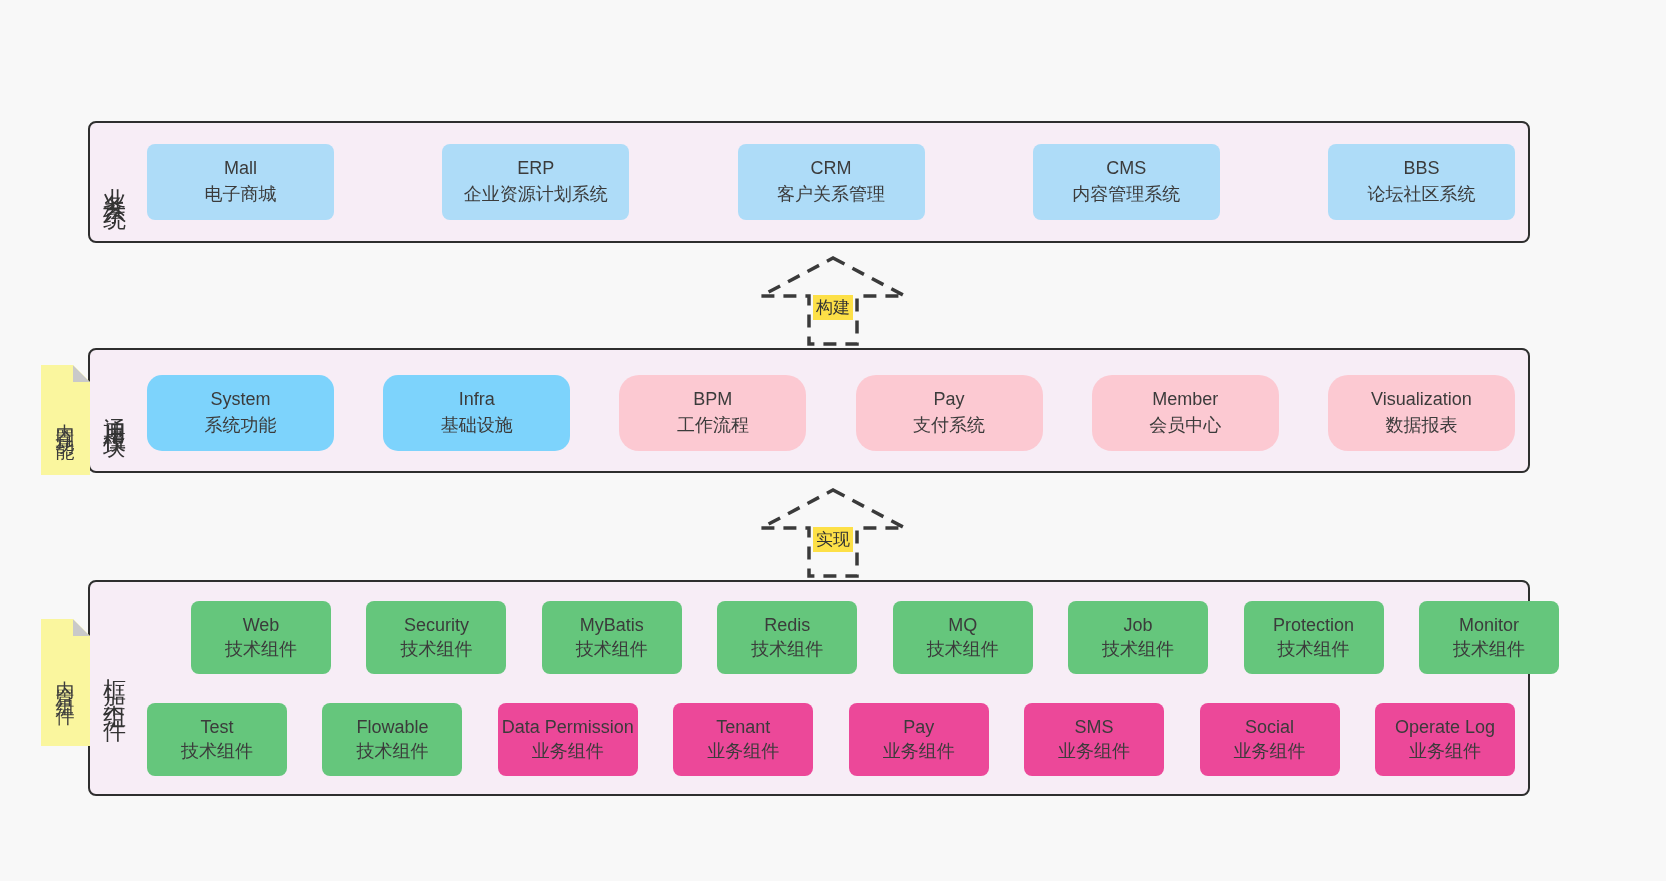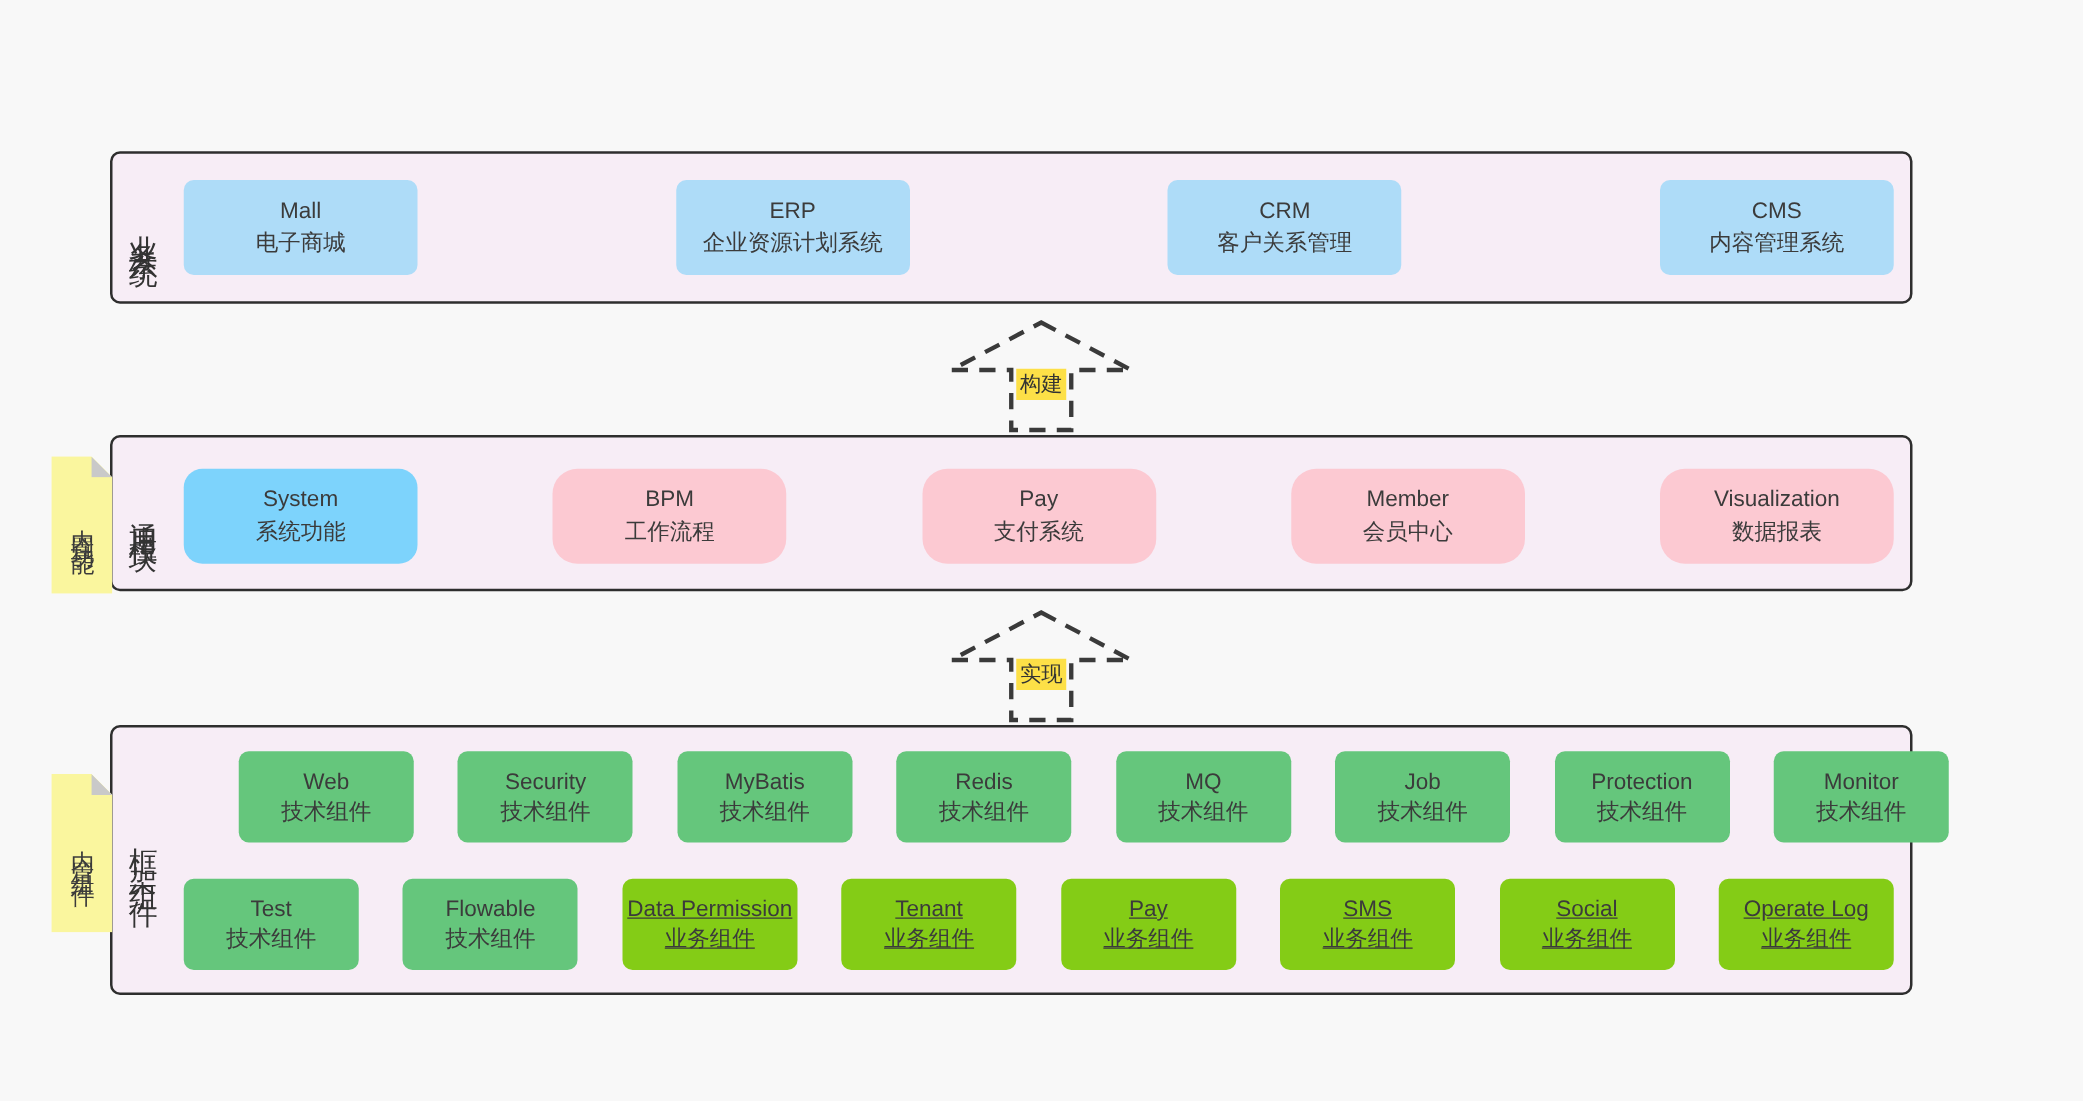--- a/index.html
+++ b/index.html
@@ -37,21 +37,21 @@
     border-radius:8px;display:flex;flex-direction:column;
     align-items:center;justify-content:center;text-align:center;
     font-size:18px;line-height:1.42;color:#3b3b3b;
   }
   .box.w6{width:187px;}
   .box.w8{width:140px;line-height:1.3;}
   .blue{background:#aedcf8;}
   .red{background:#7dd3fc;border-radius:15px;}
   .pink{background:#fcc9d2;border-radius:20px;}
   .green{background:#65c67c;}
-  .lightgreen{background:#84cc16;text-decoration:underline;}
+  .lightgreen{background:#ec4899;}
 
   .tab{
     position:absolute;left:-49px;width:49px;background:#faf69e;
     clip-path:polygon(0 0,calc(100% - 17px) 0,100% 17px,100% 100%,0 100%);
     display:flex;align-items:center;justify-content:center;
   }
   #layer-modules .tab{top:15px;height:110px;}
   #layer-components .tab{top:37px;height:127px;}
   .tab .fold{
     position:absolute;top:0;right:0;width:17px;height:17px;
@@ -91,20 +91,24 @@
       <div>企业资源计划系统</div>
     </div>
     <div class="box w6 blue">
       <div>CRM</div>
       <div>客户关系管理</div>
     </div>
     <div class="box w6 blue">
       <div>CMS</div>
       <div>内容管理系统</div>
     </div>
+    <div class="box w6 blue">
+      <div>BBS</div>
+      <div>论坛社区系统</div>
+    </div>
   </div>
 </div>
 
 <div class="arrow" id="arrow-build">
   <svg width="150" height="92" viewBox="0 0 150 92">
     <path d="M75 3 L147 41 L99 41 L99 89 L51 89 L51 41 L3 41 Z" fill="none" stroke="#3a3a3a" stroke-width="3.5" stroke-dasharray="13 9"></path>
   </svg>
   <span class="arrow-label">构建</span>
 </div>
 
@@ -112,20 +116,24 @@
   <div class="tab">
     <span class="tab-label">内置功能</span>
     <span class="fold"></span>
   </div>
   <div class="side-label">通用模块</div>
   <div class="boxes-row">
     <div class="box w6 red">
       <div>System</div>
       <div>系统功能</div>
     </div>
+    <div class="box w6 red">
+      <div>Infra</div>
+      <div>基础设施</div>
+    </div>
     <div class="box w6 pink">
       <div>BPM</div>
       <div>工作流程</div>
     </div>
     <div class="box w6 pink">
       <div>Pay</div>
       <div>支付系统</div>
     </div>
     <div class="box w6 pink">
       <div>Member</div>

